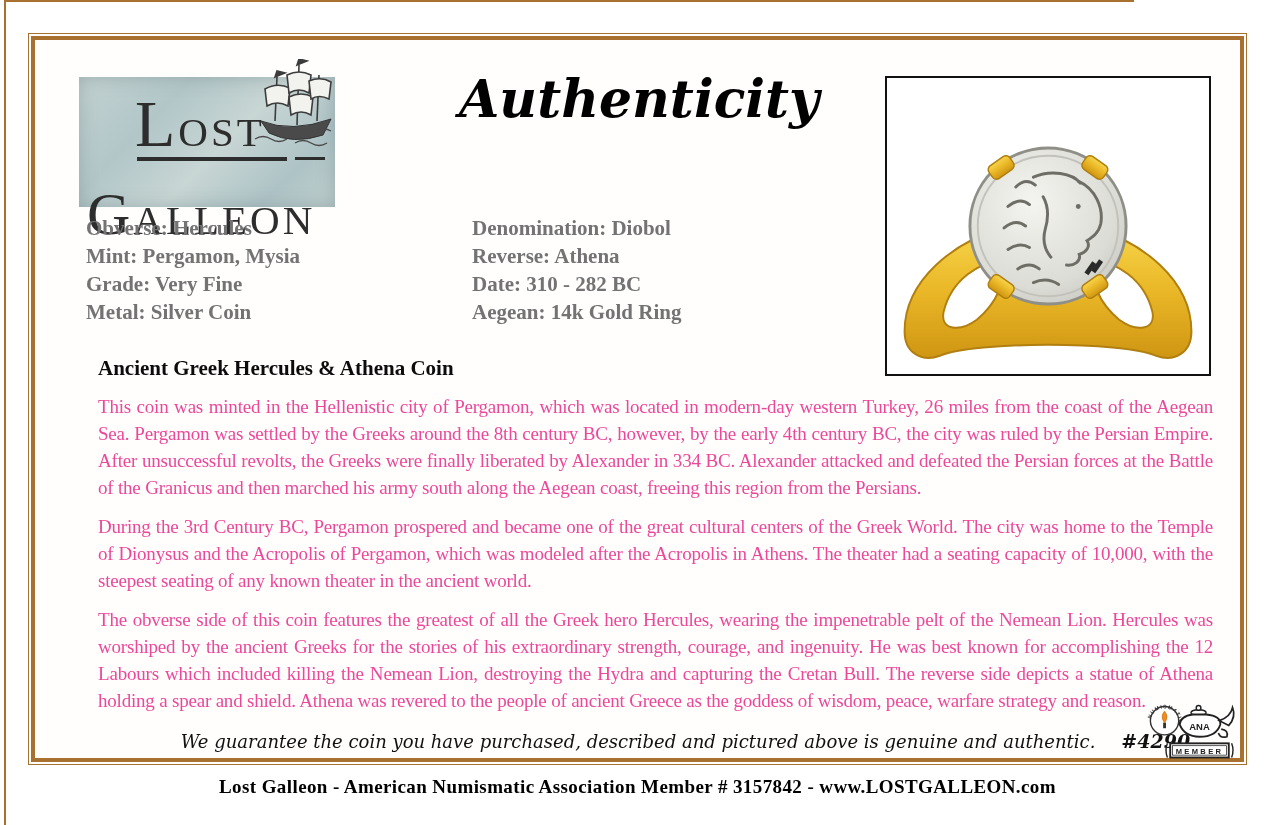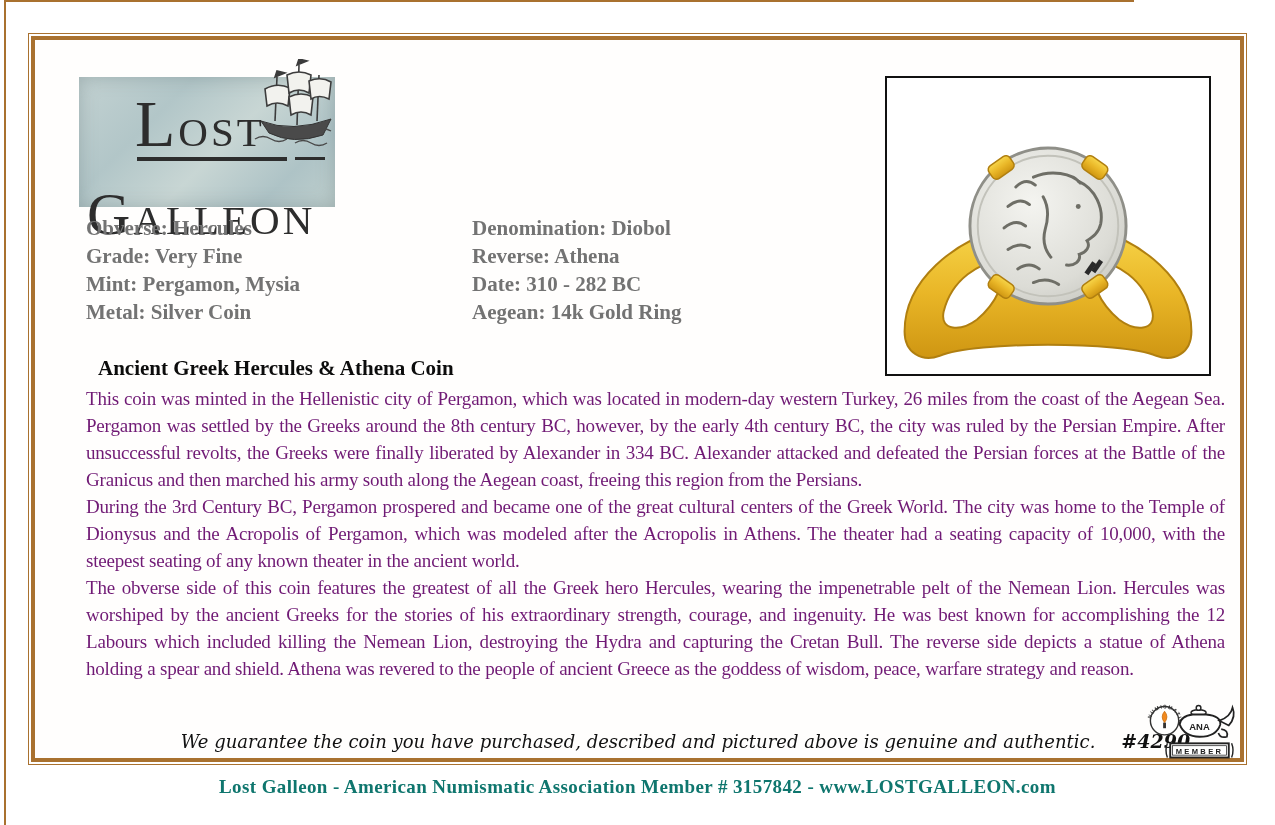--- a/index.html
+++ b/index.html
@@ -31,30 +31,30 @@
   
   .ring-photo{position:absolute;left:850px;top:36px;width:326px;height:300px;box-sizing:border-box;
               border:2px solid #111;background:#fff;}
   
   .details{position:absolute;top:174px;font-weight:bold;font-size:21px;line-height:28px;color:#737373;}
   .details.left{left:51px;}
   .details.right{left:437px;}
   
   .body-block{position:absolute;left:51px;top:316px;width:1139px;}
   .body-heading{font-weight:bold;font-size:21px;margin:0 0 4px 12px;color:#0c0c0c;}
-  .body-block p{margin:0;text-align:justify;font-size:19px;line-height:27px;letter-spacing:-0.2px;color:#701a75;}
+  .body-block p{margin:12px;text-align:justify;font-size:19px;line-height:27px;letter-spacing:-0.2px;color:#ec4899;}
   
   .guarantee{position:absolute;left:51px;top:690px;width:1139px;text-align:center;padding-left:60px;box-sizing:border-box;
              font-family:"DejaVu Serif",serif;font-style:italic;font-size:18px;color:#111;}
   .guarantee .num{font-weight:bold;margin-left:26px;font-size:19px;}
   
   .ana-seal{position:absolute;left:1108px;top:658px;z-index:3;}
   
   .footer{position:absolute;left:0;top:776px;width:100%;text-align:center;
-          font-weight:bold;font-size:19px;letter-spacing:.4px;color:#0f766e;}
+          font-weight:bold;font-size:19px;letter-spacing:.4px;color:#000000;}
 </style>
 </head>
 <body>
 
 <div class="page">
   <div class="outer-top"></div>
   <div class="outer-left"></div>
 
   <div class="cert-box">
 
@@ -80,20 +80,21 @@
         <path d="M14,62 Q45,74 84,60 L76,76 Q46,86 22,74 Z" fill="#4a4a4a" stroke="#333" stroke-width="1"></path>
         <g stroke="#4a4a4a" fill="none" stroke-width="1.4">
           <path d="M8,80 q8,-5 16,0 q8,5 16,0"></path>
           <path d="M48,84 q8,-5 16,0 q8,5 16,0"></path>
           <path d="M70,72 q7,-4 14,0"></path>
         </g>
       </svg>
     </div>
 
     <div class="title">
+      <div>Authenticity</div>
     </div>
 
     <div class="ring-photo">
       <svg width="322" height="296" viewBox="0 0 330 300">
         <defs>
           <linearGradient id="gold" x1="0" y1="0" x2="0" y2="1">
             <stop offset="0" stop-color="#f7d549"></stop>
               <stop offset="0.5" stop-color="#e9b627"></stop>
               <stop offset="1" stop-color="#cf9612"></stop>
           </linearGradient>
@@ -131,22 +132,22 @@
           <rect x="104" y="204" width="26" height="16" rx="5" transform="rotate(35 117 212)"></rect>
           <rect x="200" y="204" width="26" height="16" rx="5" transform="rotate(-35 213 212)"></rect>
         </g>
         <rect x="206" y="186" width="5" height="14" fill="#2a2a2a" transform="rotate(35 208 193)"></rect>
         <rect x="213" y="184" width="5" height="14" fill="#2a2a2a" transform="rotate(35 215 191)"></rect>
       </svg>
     </div>
 
     <div class="details left">
       <div><span>Obverse:</span> <span>Hercules</span></div>
+      <div><span>Mint:</span> <span>Pergamon, Mysia</span></div>
       <div><span>Grade:</span> <span>Very Fine</span></div>
-      <div><span>Mint:</span> <span>Pergamon, Mysia</span></div>
       <div><span>Metal:</span> <span>Silver Coin</span></div>
     </div>
     <div class="details right">
       <div><span>Denomination:</span> <span>Diobol</span></div>
       <div><span>Reverse:</span> <span>Athena</span></div>
       <div><span>Date:</span> <span>310 - 282 BC</span></div>
       <div><span>Aegean:</span> <span>14k Gold Ring</span></div>
     </div>
 
     <div class="body-block">

